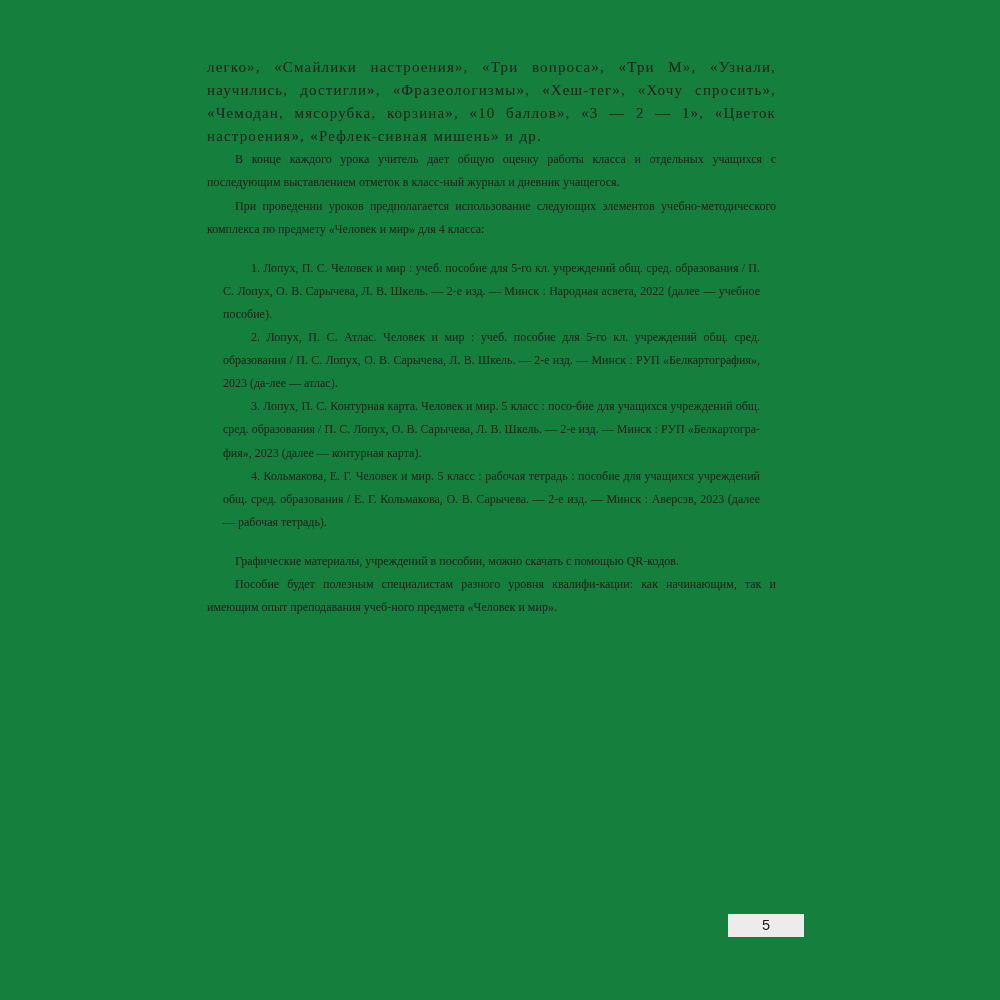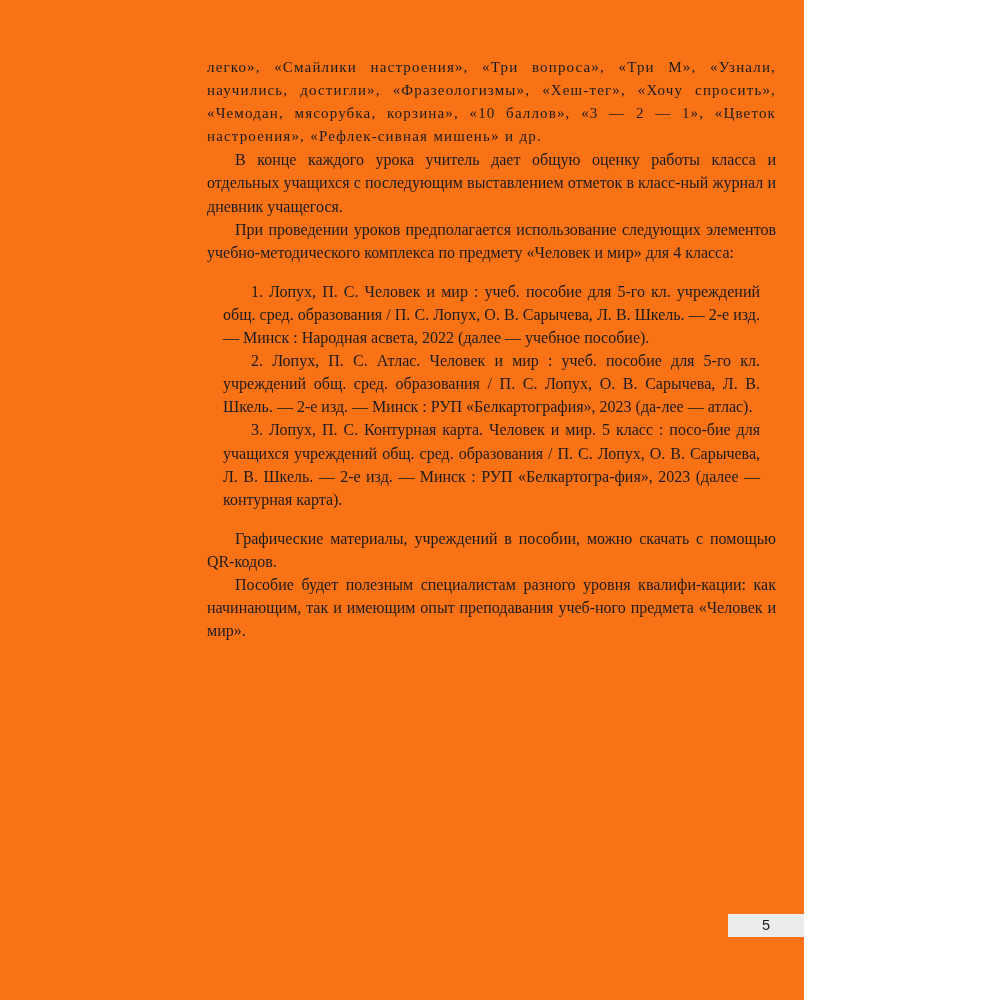--- a/index.html
+++ b/index.html
@@ -2,36 +2,36 @@
 <html><head>
 <meta charset="utf-8">
 <style>
   html, body {
     margin: 0;
     padding: 0;
     background: #ffffff;
   }
   .page {
     position: relative;
-    width: 804px;
+    width: 1000px;
     height: 1000px;
-    background: #f97316;
+    background: #15803d;
     overflow: hidden;
     font-family: "Liberation Serif", "DejaVu Serif", serif;
     color: #1b1b1b;
   }
   .text-column {
     position: absolute;
     left: 207px;
     top: 56px;
     width: 569px;
   }
   .para {
     margin: 0;
-    font-size: 16px;
+    font-size: 12px;
     line-height: 23.1px;
     text-align: justify;
     text-justify: inter-word;
     hyphens: manual;
     color: #1b1b1b;
   }
   .para.indent {
     text-indent: 28px;
   }
   
@@ -85,20 +85,23 @@
     <ul class="biblio">
       <li>
         <p class="para">1. Лопух, П. С. Человек и мир : учеб. пособие для 5-го кл. учреждений общ. сред. образования / П. С. Лопух, О. В. Сарычева, Л. В. Шкель. — 2-е изд. — Минск : Народная асвета, 2022 (далее — учебное пособие).</p>
       </li>
       <li>
         <p class="para">2. Лопух, П. С. Атлас. Человек и мир : учеб. пособие для 5-го кл. учреждений общ. сред. образования / П. С. Лопух, О. В. Сарычева, Л. В. Шкель. — 2-е изд. — Минск : РУП «Белкартография», 2023 (да-лее — атлас).</p>
       </li>
       <li>
         <p class="para">3. Лопух, П. С. Контурная карта. Человек и мир. 5 класс : посо-бие для учащихся учреждений общ. сред. образования / П. С. Лопух, О. В. Сарычева, Л. В. Шкель. — 2-е изд. — Минск : РУП «Белкартогра-фия», 2023 (далее — контурная карта).</p>
       </li>
+      <li>
+        <p class="para">4. Кольмакова, Е. Г. Человек и мир. 5 класс : рабочая тетрадь : пособие для учащихся учреждений общ. сред. образования / Е. Г. Кольмакова, О. В. Сарычева. — 2-е изд. — Минск : Аверсэв, 2023 (далее — рабочая тетрадь).</p>
+      </li>
     </ul>
 
     <p class="para indent gap-before">Графические материалы, учреждений в пособии, можно скачать с помощью QR-кодов.</p>
 
     <p class="para indent">Пособие будет полезным специалистам разного уровня квалифи-кации: как начинающим, так и имеющим опыт преподавания учеб-ного предмета «Человек и мир».</p>
 
   </div>
 
   <div class="page-number-box">
     <span class="num">5</span>

